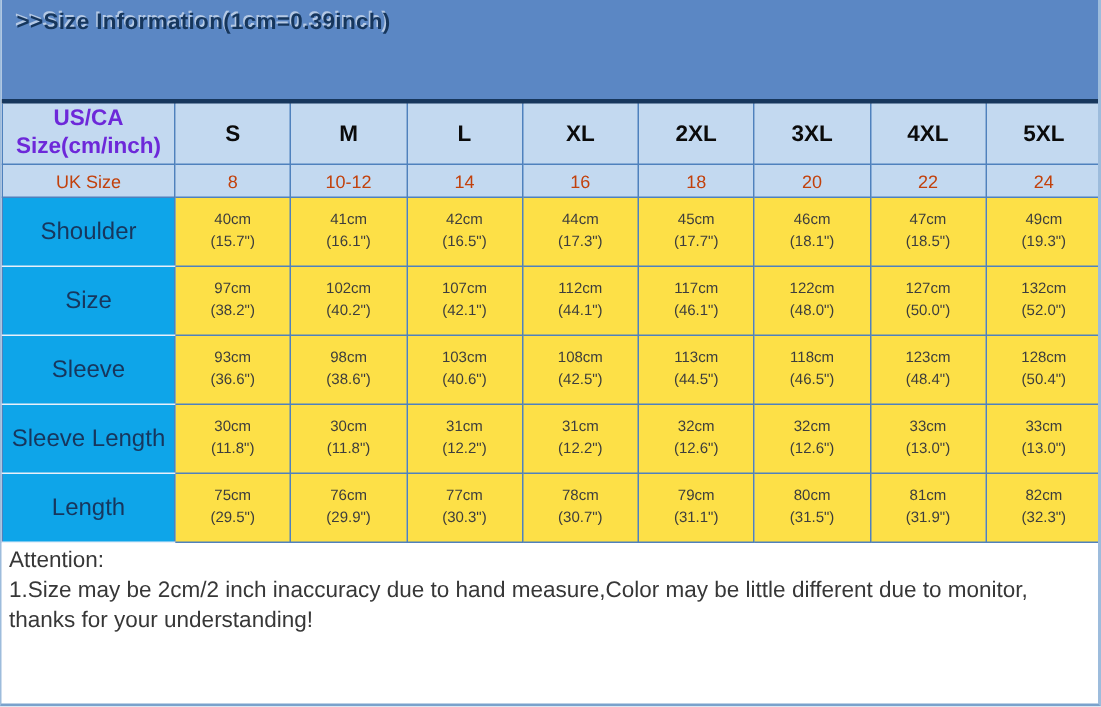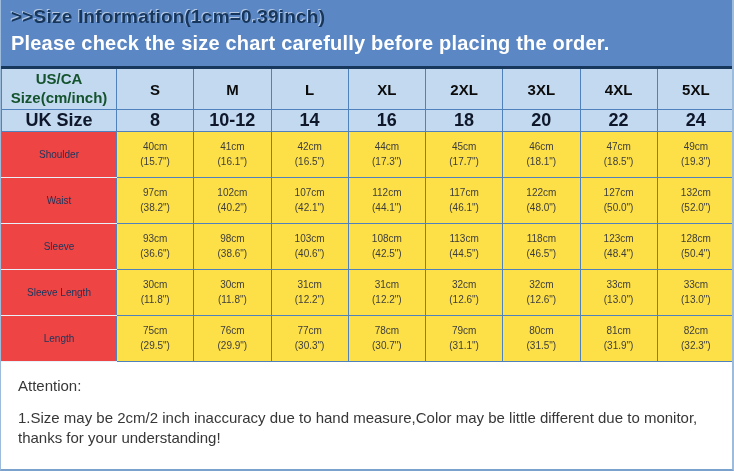--- a/index.html
+++ b/index.html
@@ -18,21 +18,21 @@
     overflow: hidden;
   }
 
   
   .banner {
     background: #5b87c4;
     height: 66px;
     padding: 6px 10px 4px 10px;
   }
   .banner .subtitle {
-    font-size: 19px;
+    font-size: 15px;
     font-weight: bold;
     color: #16365c;
     text-shadow: -1px -1px 0 rgba(255,255,255,0.55);
     letter-spacing: 0.2px;
   }
   .banner .headline {
     margin-top: 4px;
     font-size: 20px;
     font-weight: bold;
     color: #ffffff;
@@ -52,73 +52,72 @@
   table.size-table td, table.size-table th {
     border: 1px solid #4f81bd;
     text-align: center;
     vertical-align: middle;
   }
   col.label-col { width: 115px; }
 
   tr.head-row td { background: #c3d9f0; }
   tr.head-row .corner {
     font-weight: bold;
-    color: #14532d;
+    color: #6d28d9;
     font-size: 15px;
     white-space: pre-line;
     line-height: 1.25;
     height: 42px;
   }
   tr.head-row .size-cell {
     font-weight: bold;
     color: #0b0b0b;
     font-size: 15px;
   }
   tr.intl-row td {
     background: #c3d9f0;
-    font-weight: bold;
-    color: #0f172a;
-    font-size: 18px;
+    font-weight: normal;
+    color: #c2410c;
+    font-size: 12px;
     height: 22px;
   }
   tr.meas-row { height: 46px; }
   tr.meas-row td.meas-label {
-    background: #ef4444;
+    background: #0ea5e9;
     color: #17365d;
-    font-size: 10px;
+    font-size: 16px;
     border-top: 1px solid #e8f0fa;
     border-bottom: 1px solid #e8f0fa;
     border-left: 1px solid #4f81bd;
     border-right: 1px solid #4f81bd;
   }
   tr.meas-row:first-of-type td.meas-label { border-top: 1px solid #4f81bd; }
   tr.meas-row td.meas-value {
     background: #fde047;
     color: #3d3d3d;
     font-size: 10px;
     line-height: 1.45;
   }
 
   
   .attention {
     padding: 2px 5px 0 5px;
     color: #373737;
     font-size: 15px;
     line-height: 20px;
   }
-  .attention .note { margin: 12px; }
+  .attention .note { margin: 0; }
 </style>
 </head>
 <body>
 
 <div class="page">
 
   <div class="banner">
     <div class="subtitle">&gt;&gt;Size Information(1cm=0.39inch)</div>
-    <div class="headline">Please check the size chart carefully before placing the order.</div>
   </div>
 
   <table class="size-table">
     <colgroup>
       <col class="label-col">
       <col>
         <col>
         <col>
         <col>
         <col>
@@ -180,21 +179,21 @@
           <td class="meas-value">
             <div>47cm</div>
             <div>(18.5")</div>
           </td>
           <td class="meas-value">
             <div>49cm</div>
             <div>(19.3")</div>
           </td>
         </tr>
         <tr class="meas-row">
-          <td class="meas-label">Waist</td>
+          <td class="meas-label">Size</td>
           <td class="meas-value">
             <div>97cm</div>
             <div>(38.2")</div>
           </td>
           <td class="meas-value">
             <div>102cm</div>
             <div>(40.2")</div>
           </td>
           <td class="meas-value">
             <div>107cm</div>

